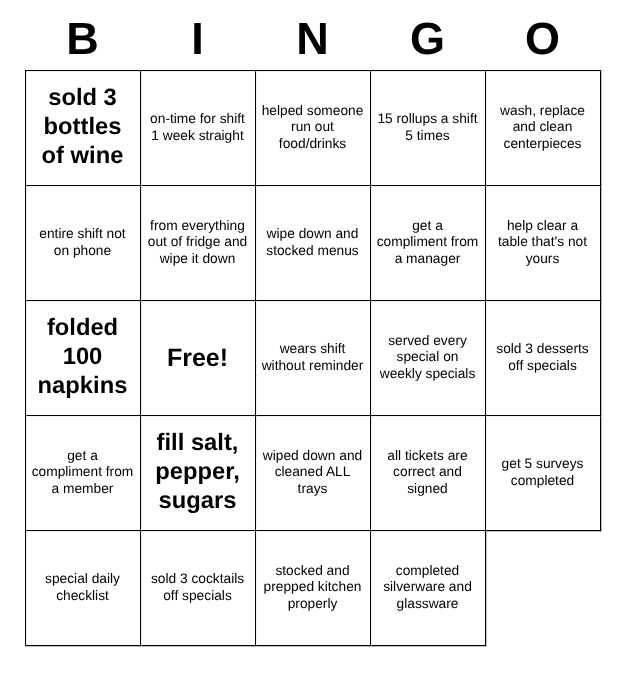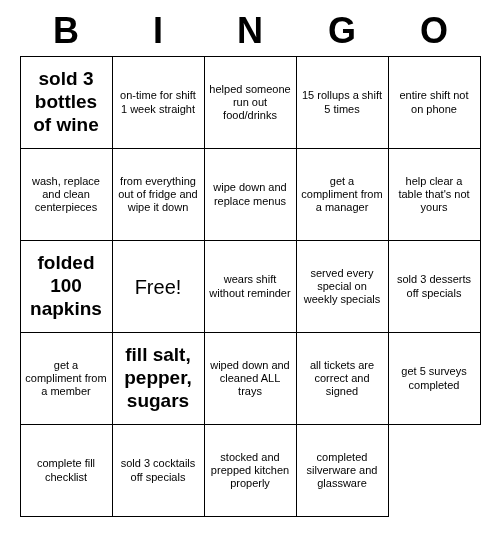--- a/index.html
+++ b/index.html
@@ -41,21 +41,21 @@
       justify-content: center;
       text-align: center;
       padding: 4px;
       font-size: 11px;
       line-height: 1.2;
       color: #000;
       background: #fff;
     }
     .bingo-cell.free {
       font-size: 20px;
-      font-weight: normal;
+      font-weight: bold;
     }
     .bingo-cell.bold-cell {
       font-size: 19px;
       font-weight: bold;
     }
   </style>
 </head>
 <body>
 
 <div class="bingo-title">
@@ -64,33 +64,33 @@
     <div class="bingo-letter">N</div>
     <div class="bingo-letter">G</div>
     <div class="bingo-letter">O</div>
   </div>
 
 <div class="bingo-grid">
 <div class="bingo-cell bold-cell">sold 3 bottles of wine</div>
     <div class="bingo-cell">on-time for shift 1 week straight</div>
     <div class="bingo-cell">helped someone run out food/drinks</div>
     <div class="bingo-cell">15 rollups a shift 5 times</div>
+    <div class="bingo-cell">wash, replace and clean centerpieces</div>
     <div class="bingo-cell">entire shift not on phone</div>
-    <div class="bingo-cell">wash, replace and clean centerpieces</div>
     <div class="bingo-cell">from everything out of fridge and wipe it down</div>
-    <div class="bingo-cell">wipe down and replace menus</div>
+    <div class="bingo-cell">wipe down and stocked menus</div>
     <div class="bingo-cell">get a compliment from a manager</div>
     <div class="bingo-cell">help clear a table that's not yours</div>
     <div class="bingo-cell bold-cell">folded 100 napkins</div>
     <div class="bingo-cell free">Free!</div>
     <div class="bingo-cell">wears shift without reminder</div>
     <div class="bingo-cell">served every special on weekly specials</div>
     <div class="bingo-cell">sold 3 desserts off specials</div>
     <div class="bingo-cell">get a compliment from a member</div>
     <div class="bingo-cell bold-cell">fill salt, pepper, sugars</div>
     <div class="bingo-cell">wiped down and cleaned ALL trays</div>
     <div class="bingo-cell">all tickets are correct and signed</div>
     <div class="bingo-cell">get 5 surveys completed</div>
-    <div class="bingo-cell">complete fill checklist</div>
+    <div class="bingo-cell">special daily checklist</div>
     <div class="bingo-cell">sold 3 cocktails off specials</div>
     <div class="bingo-cell">stocked and prepped kitchen properly</div>
     <div class="bingo-cell">completed silverware and glassware</div>
   </div>
 
 </body></html>

